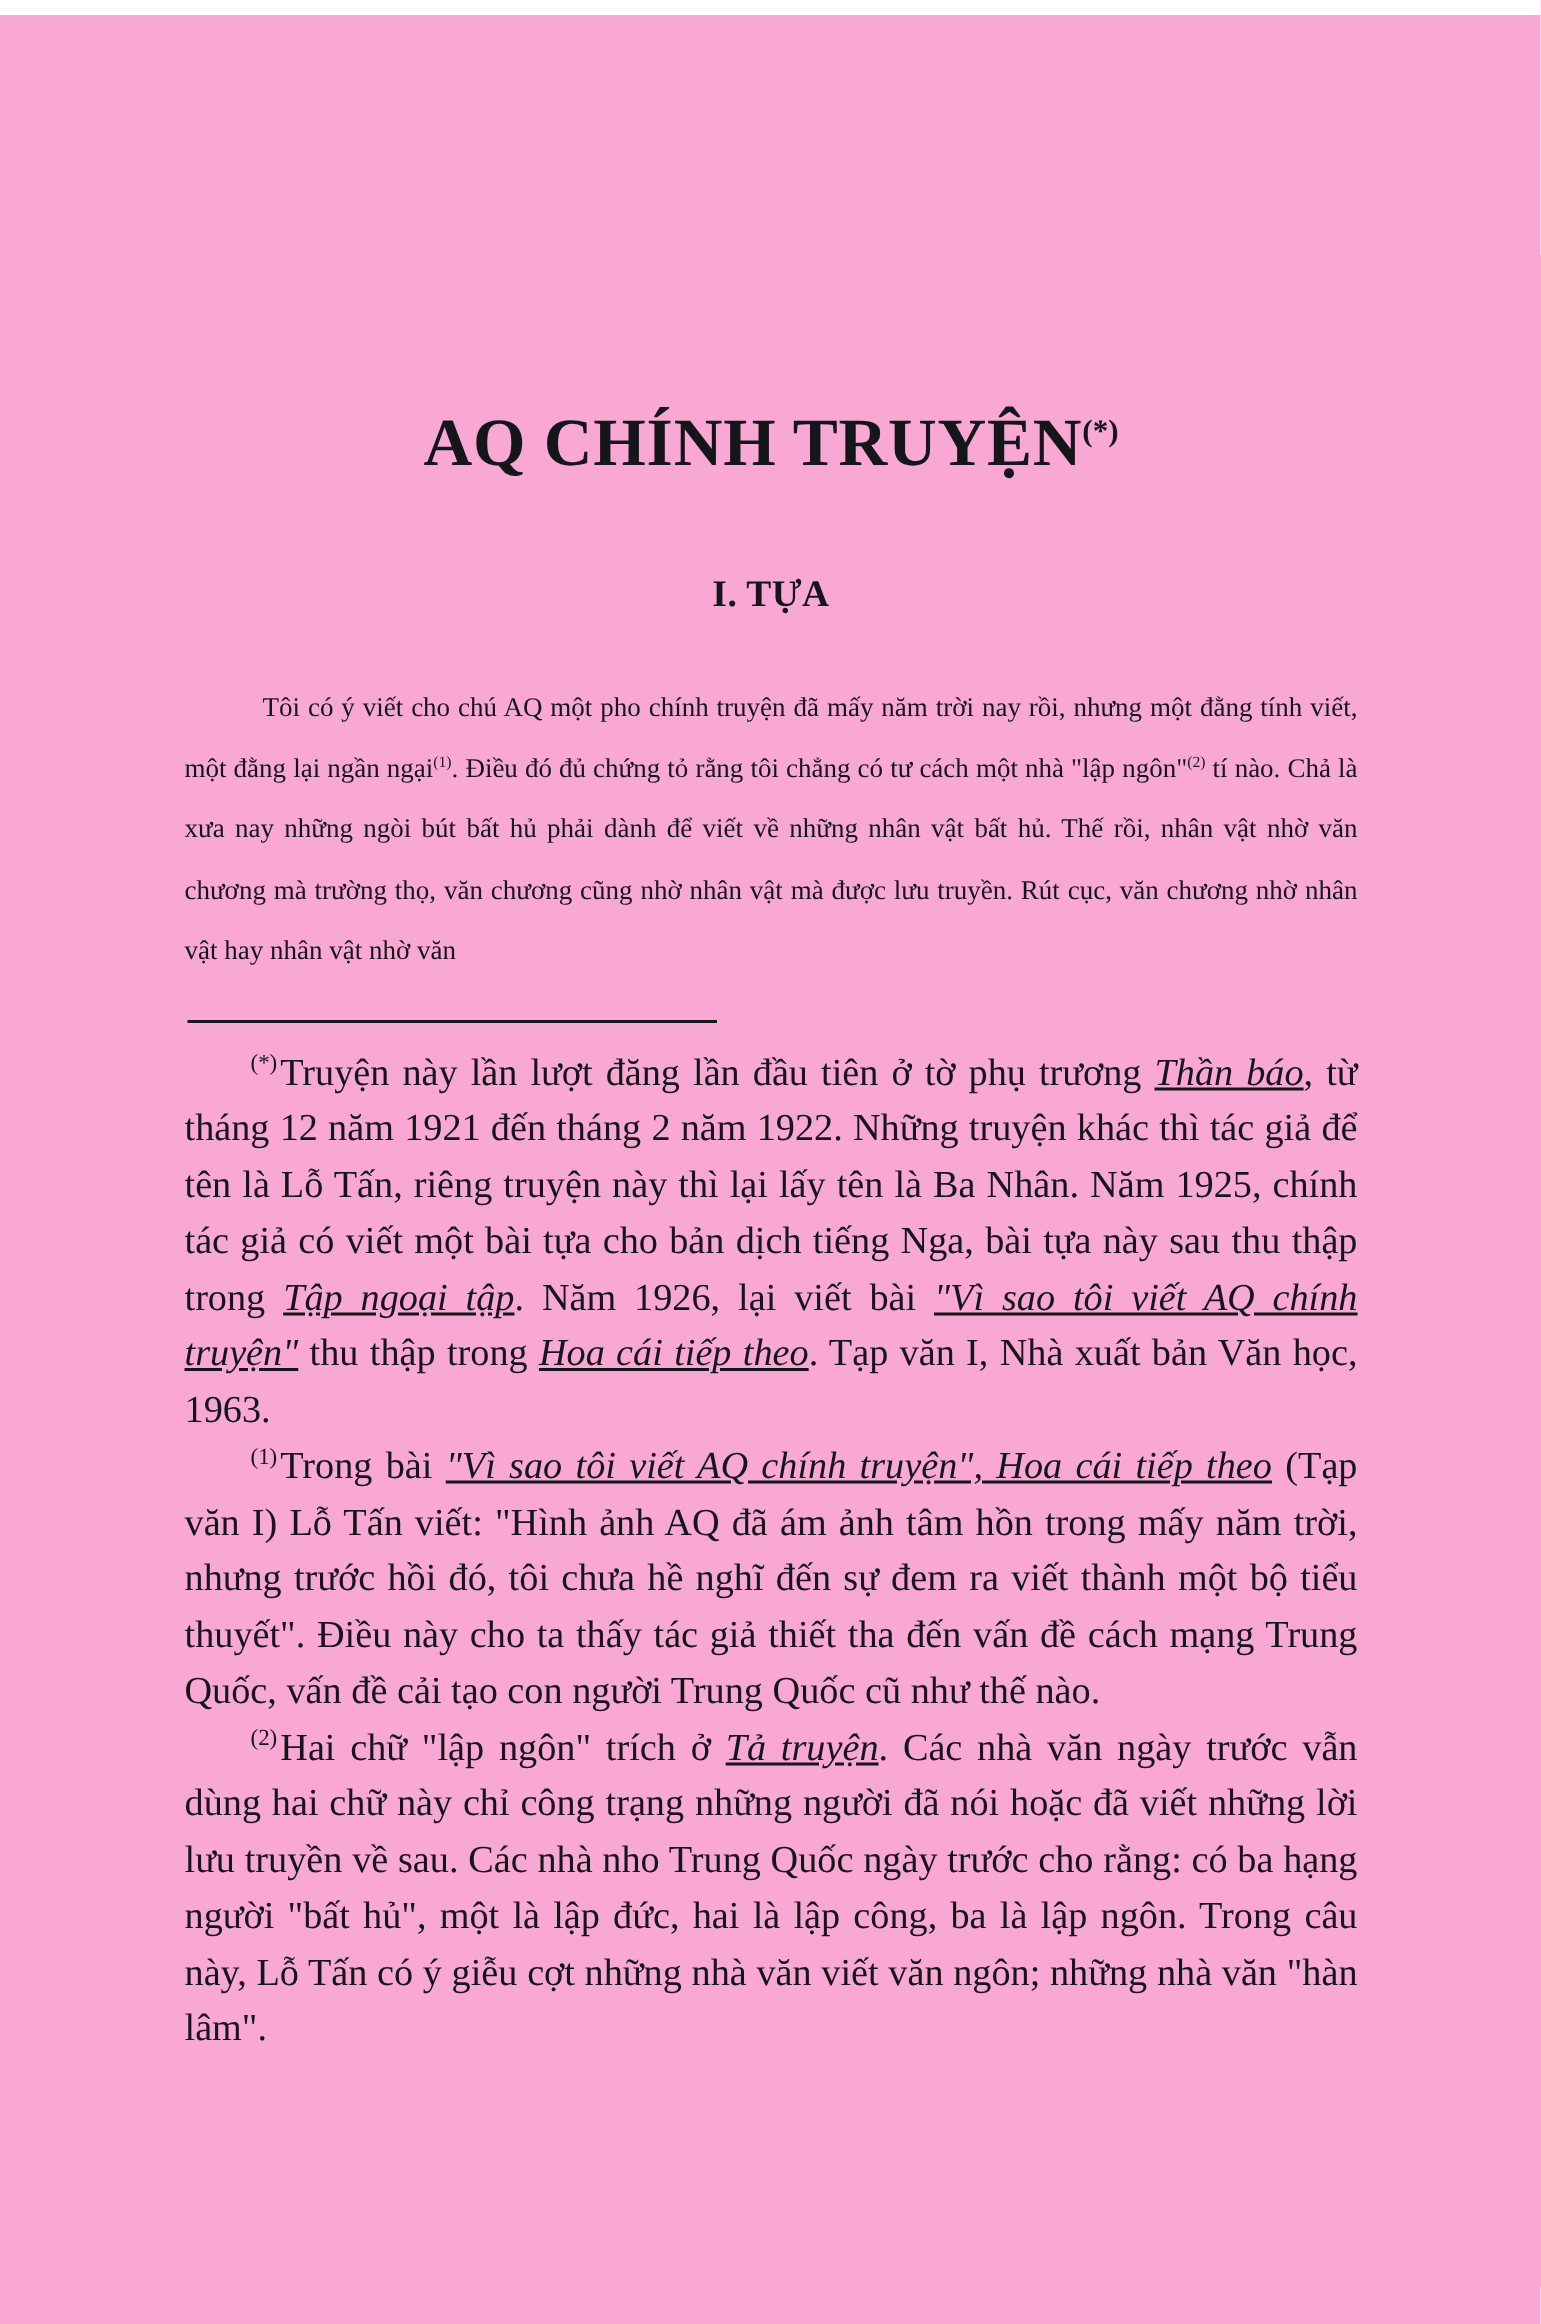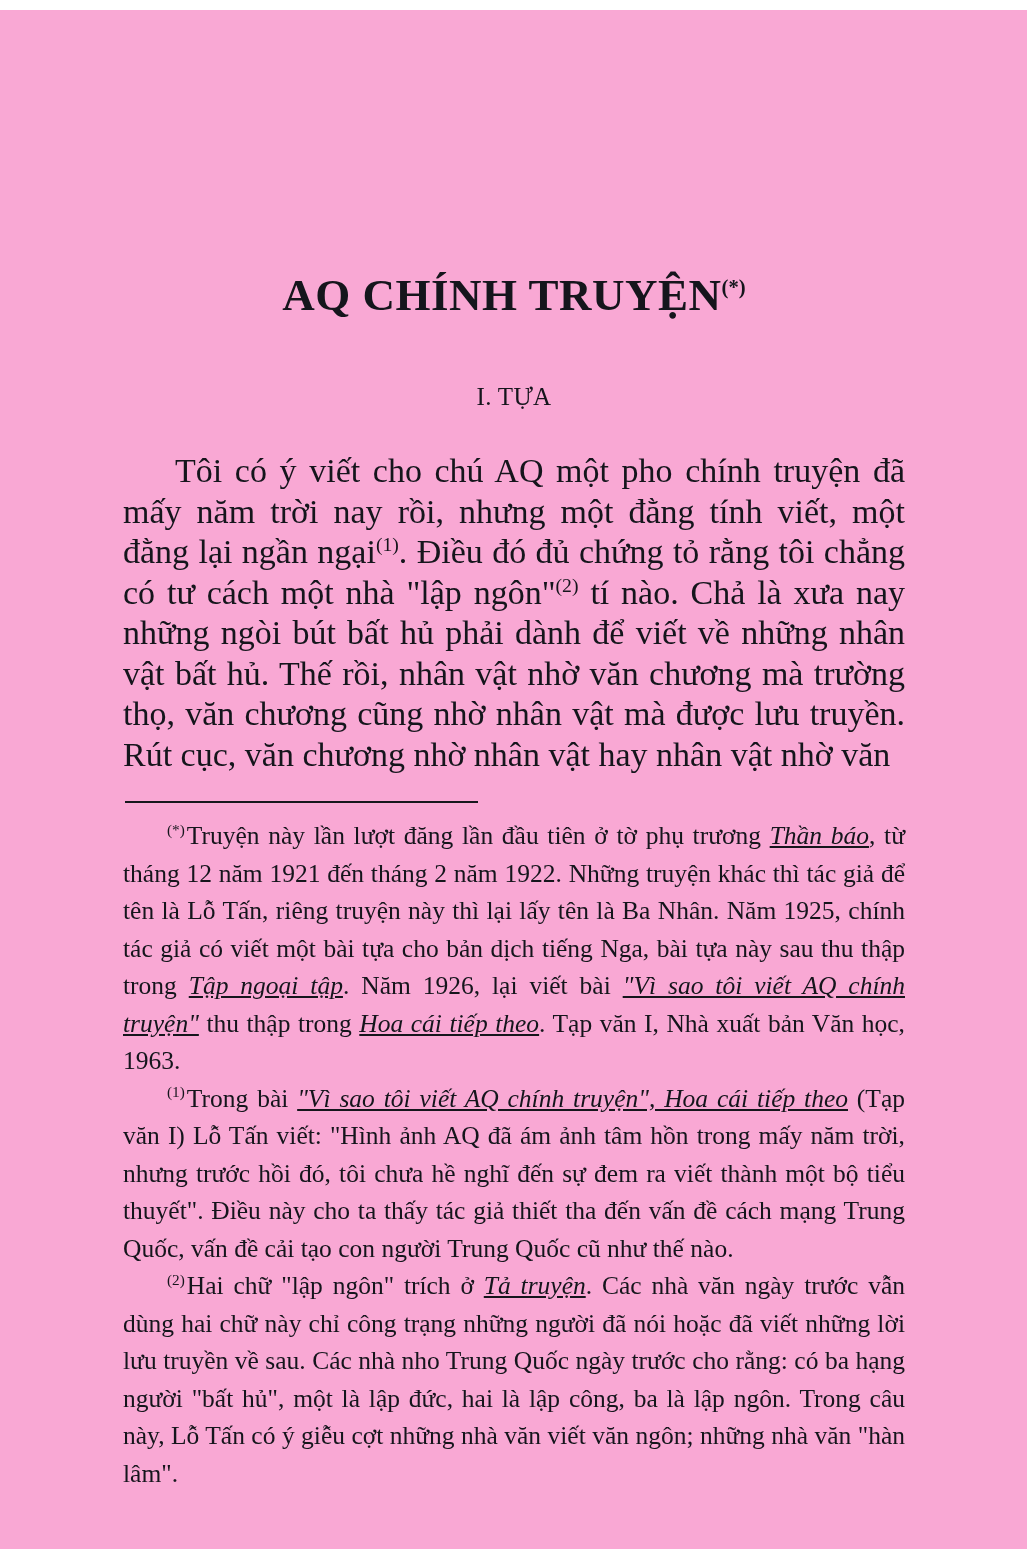--- a/index.html
+++ b/index.html
@@ -45,34 +45,34 @@
     font-weight: 700;
     letter-spacing: 0;
   }
 
   
   .section-heading {
     margin: 0;
     padding-top: 64px;
     text-align: center;
     font-size: 25px;
-    font-weight: 400;
+    font-weight: 700;
     letter-spacing: 0.3px;
   }
 
   
   .body-block {
     padding-top: 40px;
   }
 
   .body-para {
     margin: 0;
     text-align: justify;
     text-justify: inter-word;
-    font-size: 34px;
+    font-size: 18px;
     line-height: 40.5px;
     text-indent: 52px;
     hyphens: none;
   }
 
   .body-para .sup {
     font-size: 0.58em;
     vertical-align: super;
     line-height: 0;
   }

